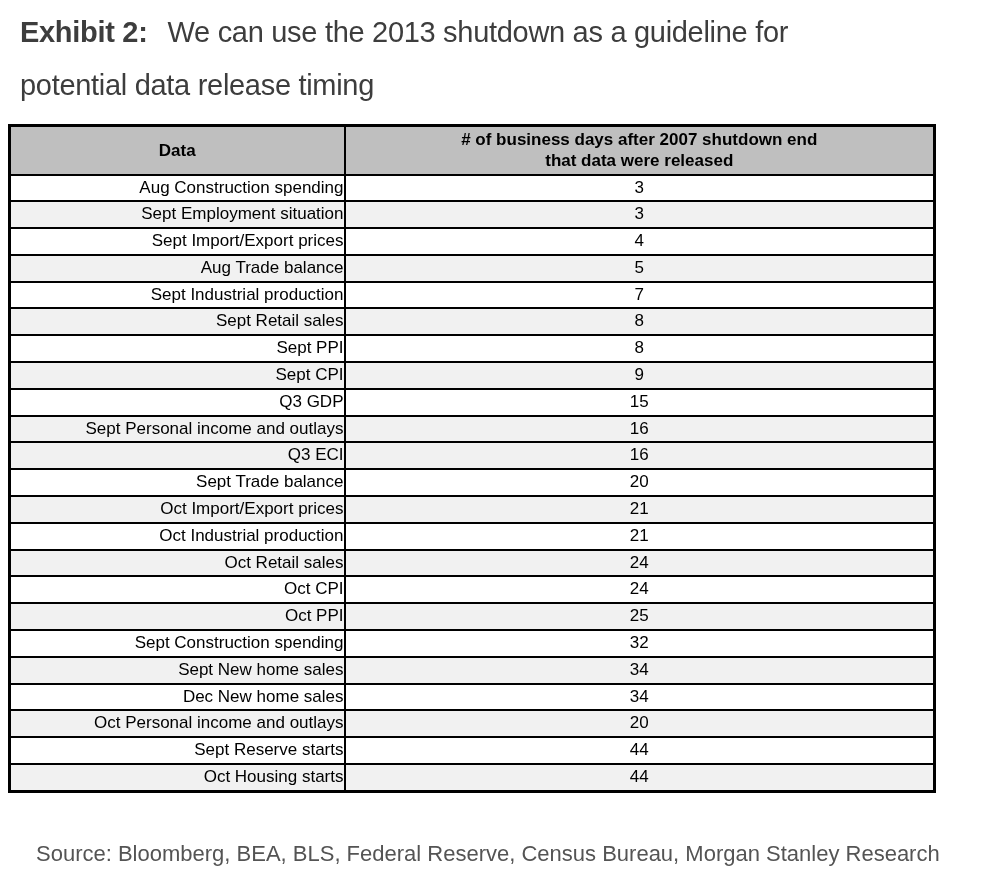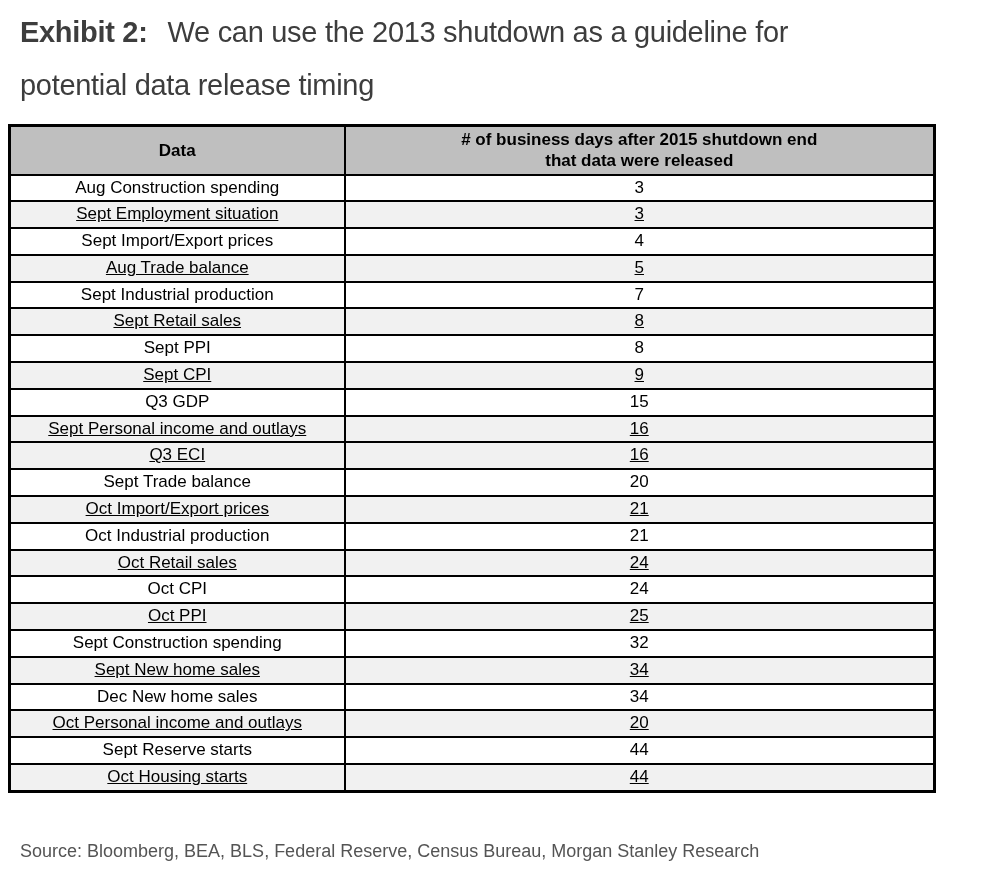--- a/index.html
+++ b/index.html
@@ -59,33 +59,33 @@
     text-align: center;
     vertical-align: middle;
     line-height: 21px;
   }
   tbody td {
     height: 24.8px;
     line-height: 24.8px;
     vertical-align: middle;
     background: #ffffff;
   }
-  tbody tr.alt td { background: var(--row-alt-bg, #f1f1f1); text-decoration: underline; }
+  tbody tr.alt td { background: var(--row-alt-bg, #f1f1f1); }
   td.data-cell {
-    text-align: center;
+    text-align: right;
     padding-left: 4px;
     white-space: nowrap;
     overflow: hidden;
   }
   td.days-cell { text-align: center; }
   .source {
     position: absolute;
-    left: 20px;
+    left: 36px;
     top: 841px;
-    font-size: 18px;
+    font-size: 22px;
     color: var(--source-text, #545959);
     white-space: nowrap;
   }
 </style>
 </head>
 <body>
 
 <div class="page">
 
   <div class="title">
@@ -99,21 +99,21 @@
 
   <table class="release-table">
     <colgroup>
       <col class="col-data">
       <col class="col-days">
     </colgroup>
     <thead>
       <tr>
         <th>Data</th>
         <th>
-          <div># of business days after 2015 shutdown end</div>
+          <div># of business days after 2007 shutdown end</div>
           <div>that data were released</div>
         </th>
       </tr>
     </thead>
     <tbody>
         <tr class="data-row">
     <td class="data-cell">Aug Construction spending</td>
     <td class="days-cell">3</td>
   </tr>
         <tr class="data-row alt">

